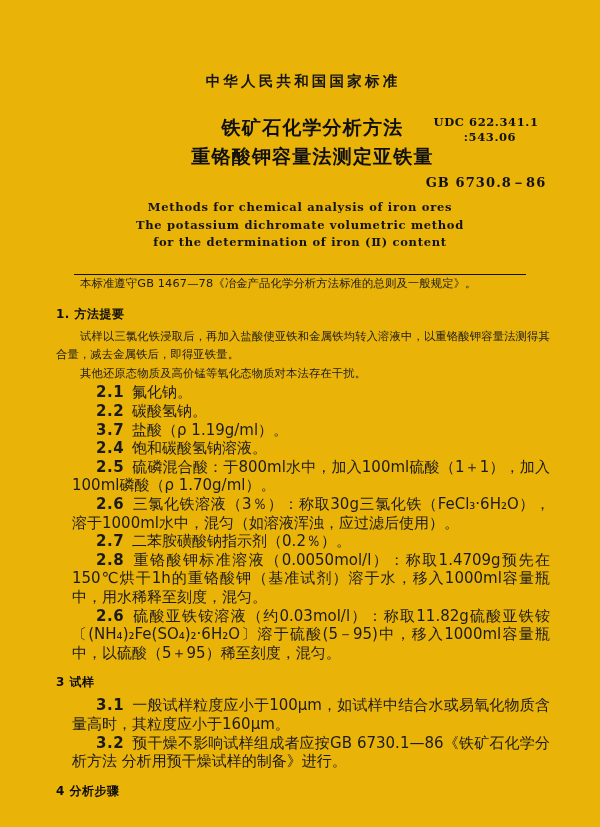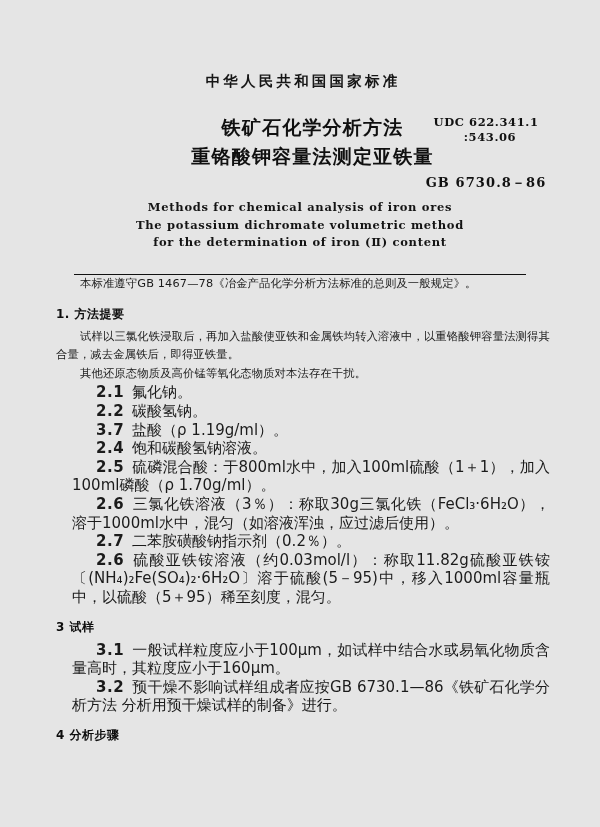--- a/index.html
+++ b/index.html
@@ -12,21 +12,21 @@
     height: 827px;
     position: relative;
     font-family: "DejaVu Sans", "Liberation Sans", sans-serif;
     color: #1a1a1a;
     overflow: hidden;
   }
   .page {
     position: relative;
     width: 600px;
     height: 827px;
-    background: #e5e5e5;
+    background: #eab308;
     padding: 0;
     box-sizing: border-box;
   }
 
   
   .header {
     padding-top: 72px;
     text-align: center;
   }
   .national-line {
@@ -184,20 +184,21 @@
     <div class="para indent tight">其他还原态物质及高价锰等氧化态物质对本法存在干扰。</div>
 
     <div>
       <div class="sub-item"><span class="num">2.1</span><span class="gap"></span><span>氟化钠。</span></div>
       <div class="sub-item"><span class="num">2.2</span><span class="gap"></span><span>碳酸氢钠。</span></div>
       <div class="sub-item"><span class="num">3.7</span><span class="gap"></span><span>盐酸（ρ 1.19g/ml）。</span></div>
       <div class="sub-item"><span class="num">2.4</span><span class="gap"></span><span>饱和碳酸氢钠溶液。</span></div>
       <div class="sub-item"><span class="num">2.5</span><span class="gap"></span><span>硫磷混合酸：于800ml水中，加入100ml硫酸（1＋1），加入100ml磷酸（ρ 1.70g/ml）。</span></div>
       <div class="sub-item"><span class="num">2.6</span><span class="gap"></span><span>三氯化铁溶液（3％）：称取30g三氯化铁（FeCl₃·6H₂O），溶于1000ml水中，混匀（如溶液浑浊，应过滤后使用）。</span></div>
       <div class="sub-item"><span class="num">2.7</span><span class="gap"></span><span>二苯胺磺酸钠指示剂（0.2％）。</span></div>
+      <div class="sub-item"><span class="num">2.8</span><span class="gap"></span><span>重铬酸钾标准溶液（0.0050mol/l）：称取1.4709g预先在150℃烘干1h的重铬酸钾（基准试剂）溶于水，移入1000ml容量瓶中，用水稀释至刻度，混匀。</span></div>
       <div class="sub-item"><span class="num">2.6</span><span class="gap"></span><span>硫酸亚铁铵溶液（约0.03mol/l）：称取11.82g硫酸亚铁铵〔(NH₄)₂Fe(SO₄)₂·6H₂O〕溶于硫酸(5－95)中，移入1000ml容量瓶中，以硫酸（5＋95）稀至刻度，混匀。</span></div>
     </div>
 
     <div class="sec-h">3  试样</div>
     <div>
       <div class="sub-item"><span class="num">3.1</span><span class="gap"></span><span>一般试样粒度应小于100μm，如试样中结合水或易氧化物质含量高时，其粒度应小于160μm。</span></div>
       <div class="sub-item"><span class="num">3.2</span><span class="gap"></span><span>预干燥不影响试样组成者应按GB 6730.1—86《铁矿石化学分析方法  分析用预干燥试样的制备》进行。</span></div>
     </div>
 
     <div class="sec-h">4 分析步骤</div>

